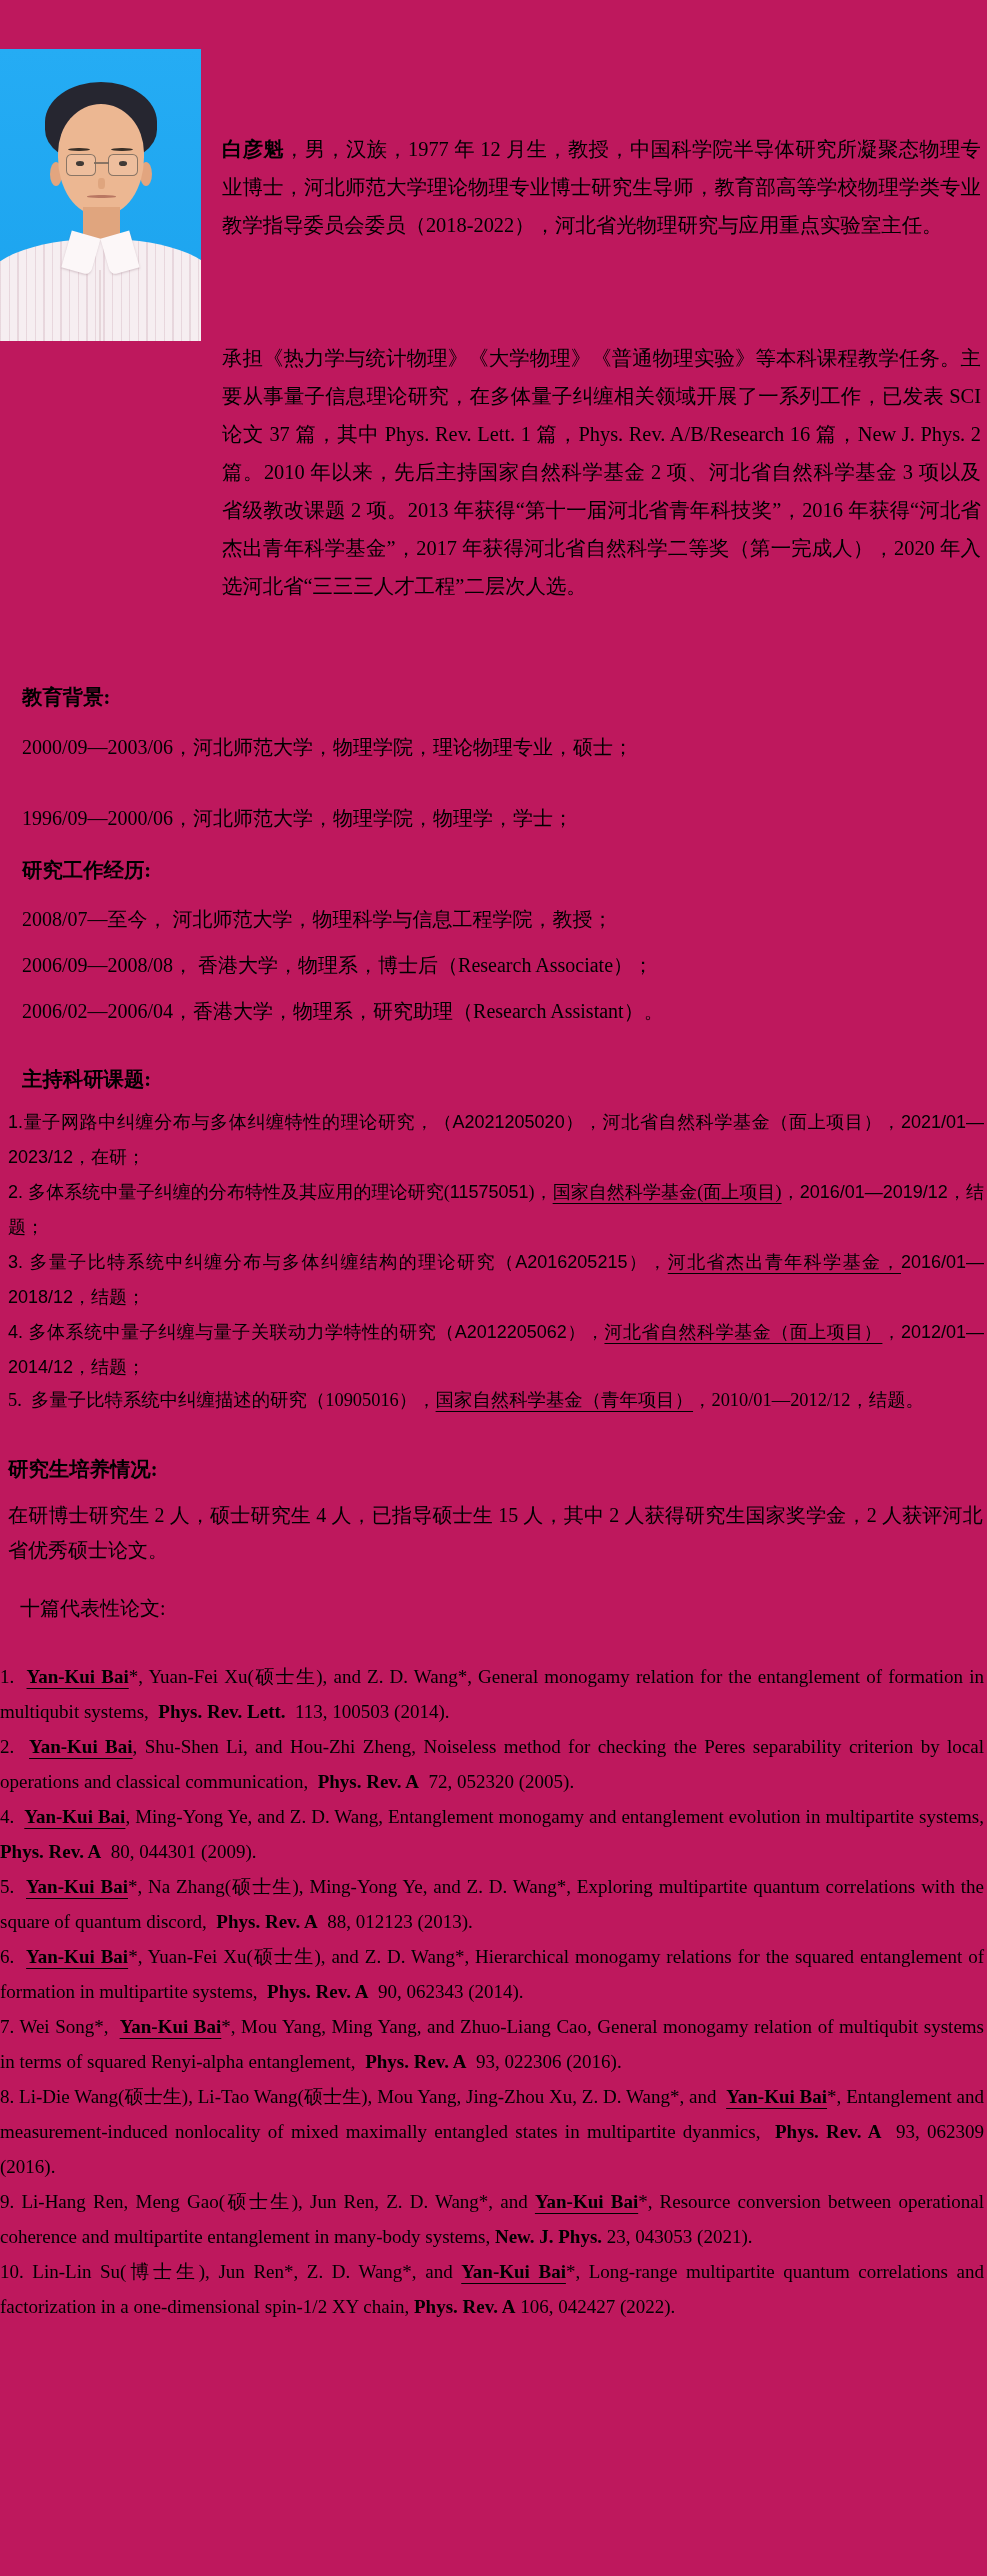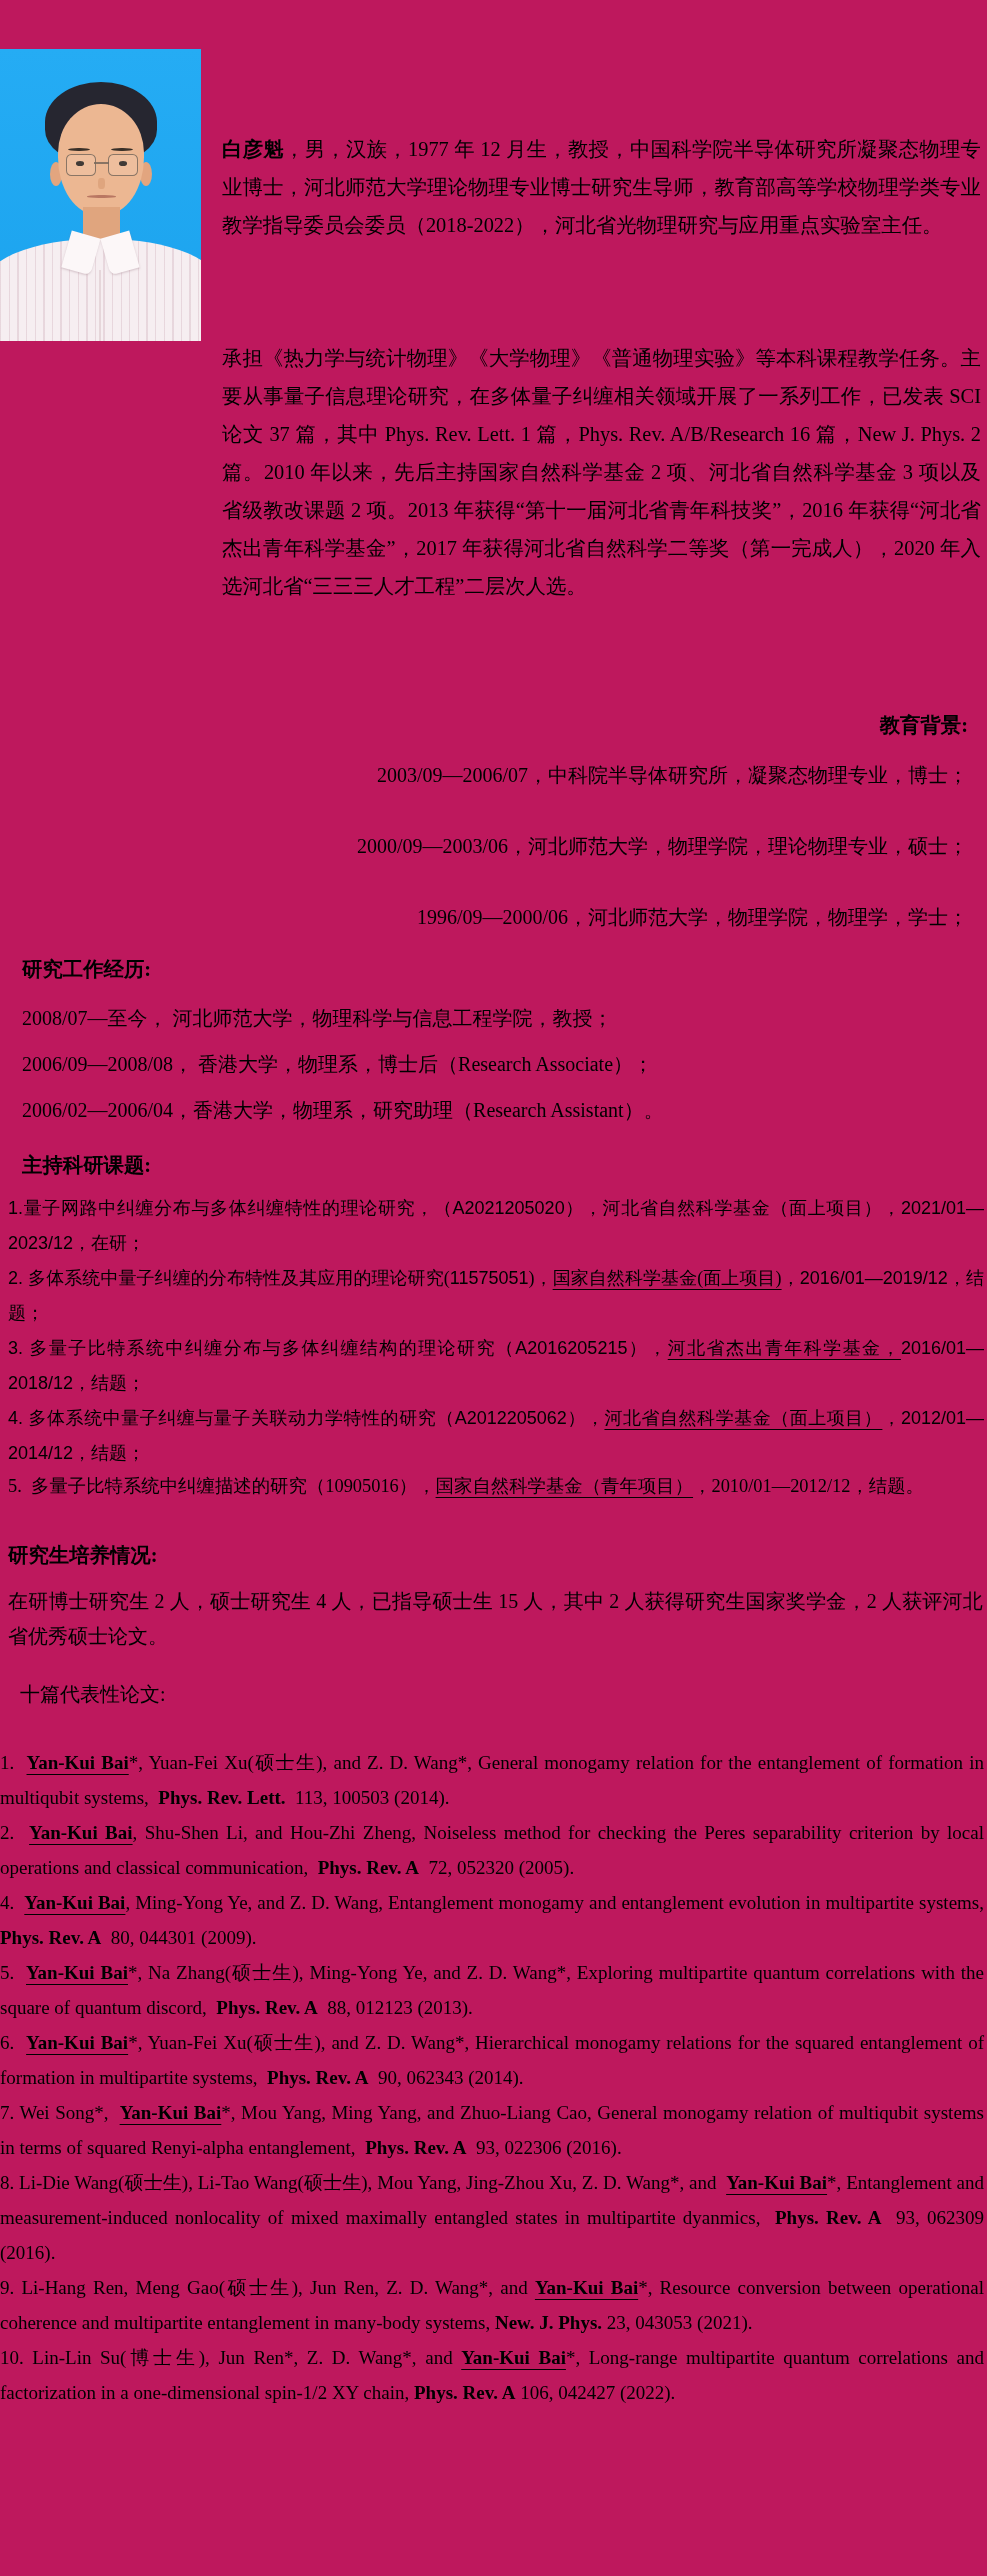--- a/index.html
+++ b/index.html
@@ -48,31 +48,31 @@
   .bio p + p{margin-top:18.4px;}
 
   
   .h{font-size:20.4px; font-weight:bold; margin:0; line-height:33px;}
   .h.plain{font-weight:normal;}
   .b{font-weight:bold;}
   .u{text-decoration:underline; text-decoration-thickness:1.3px; text-underline-offset:4.6px;}
   .num{font-family:"Liberation Sans","DejaVu Sans",sans-serif;}
 
   .sec{box-sizing:border-box;}
-  .sec-edu{margin-top:28px; padding-left:22px; padding-right:20px;text-align:right;}
+  .sec-edu{padding-left:22px; padding-right:20px;}
   .sec-edu .h{margin-bottom:14.5px;}
   .edu-item{margin:0 0 33px 0; font-size:20px; line-height:38px; white-space:pre-wrap;}
   .edu-item:last-child{margin-bottom:0;}
 
   .sec-work{margin-top:17px; padding-left:22px; padding-right:0;}
   .sec-work .h{margin-bottom:13px;}
   .work-item{margin:0 0 8px 0; font-size:20px; line-height:38px; white-space:pre-wrap;}
   .work-item:last-child{margin-bottom:13px;}
 
-  .sec-proj{margin-top:20px; padding-left:22px; padding-right:4px;}
+  .sec-proj{margin-top:33px; padding-left:22px; padding-right:4px;}
   .sec-proj .h{margin-bottom:9.2px;}
   .proj-item{margin:0; padding-left:0; margin-left:-14px; font-size:18px; line-height:35px; text-align:justify; white-space:pre-wrap;}
   .proj-item.first{margin-left:-14px;}
   .proj-item.tight{font-size:18.4px; line-height:30px;}
 
   .sec-students{margin-top:38px; padding-left:8px; padding-right:5.3px;}
   .sec-students .h{margin-bottom:12px;}
   .students-body{margin:0; font-size:20px; line-height:35px; text-align:justify; white-space:pre-wrap;}
 
   .papers-heading{margin-top:24px; padding-left:20px; font-size:20px;}
@@ -106,21 +106,20 @@
       <div class="p-placket"></div>
     </div>
     <div class="bio">
       <p><span class="b">白彦魁</span><span>，男，汉族，1977 年 12 月生，教授，中国科学院半导体研究所凝聚态物理专业博士，河北师范大学理论物理专业博士研究生导师，教育部高等学校物理学类专业教学指导委员会委员（2018-2022），河北省光物理研究与应用重点实验室主任。</span></p>
       <p><span>承担《热力学与统计物理》《大学物理》《普通物理实验》等本科课程教学任务。主要从事量子信息理论研究，在多体量子纠缠相关领域开展了一系列工作，已发表 SCI 论文 37 篇，其中 Phys. Rev. Lett. 1 篇，Phys. Rev. A/B/Research 16 篇，New J. Phys. 2 篇。2010 年以来，先后主持国家自然科学基金 2 项、河北省自然科学基金 3 项以及省级教改课题 2 项。2013 年获得“第十一届河北省青年科技奖”，2016 年获得“河北省杰出青年科学基金”，2017 年获得河北省自然科学二等奖（第一完成人），2020 年入选河北省“三三三人才工程”二层次人选。</span></p>
     </div>
   </div>
 
   <section class="sec sec-edu">
     <h2 class="h">教育背景:</h2>
-    <p class="edu-item">2003/09—2006/07，中科院半导体研究所，凝聚态物理专业，博士；</p>
     <p class="edu-item">2000/09—2003/06，河北师范大学，物理学院，理论物理专业，硕士；</p>
     <p class="edu-item">1996/09—2000/06，河北师范大学，物理学院，物理学，学士；</p>
   </section>
 
   <section class="sec sec-work">
     <h2 class="h">研究工作经历:</h2>
     <p class="work-item">2008/07—至今， 河北师范大学，物理科学与信息工程学院，教授；</p>
     <p class="work-item">2006/09—2008/08， 香港大学，物理系，博士后（Research Associate）；</p>
     <p class="work-item">2006/02—2006/04，香港大学，物理系，研究助理（Research Assistant）。</p>
   </section>

